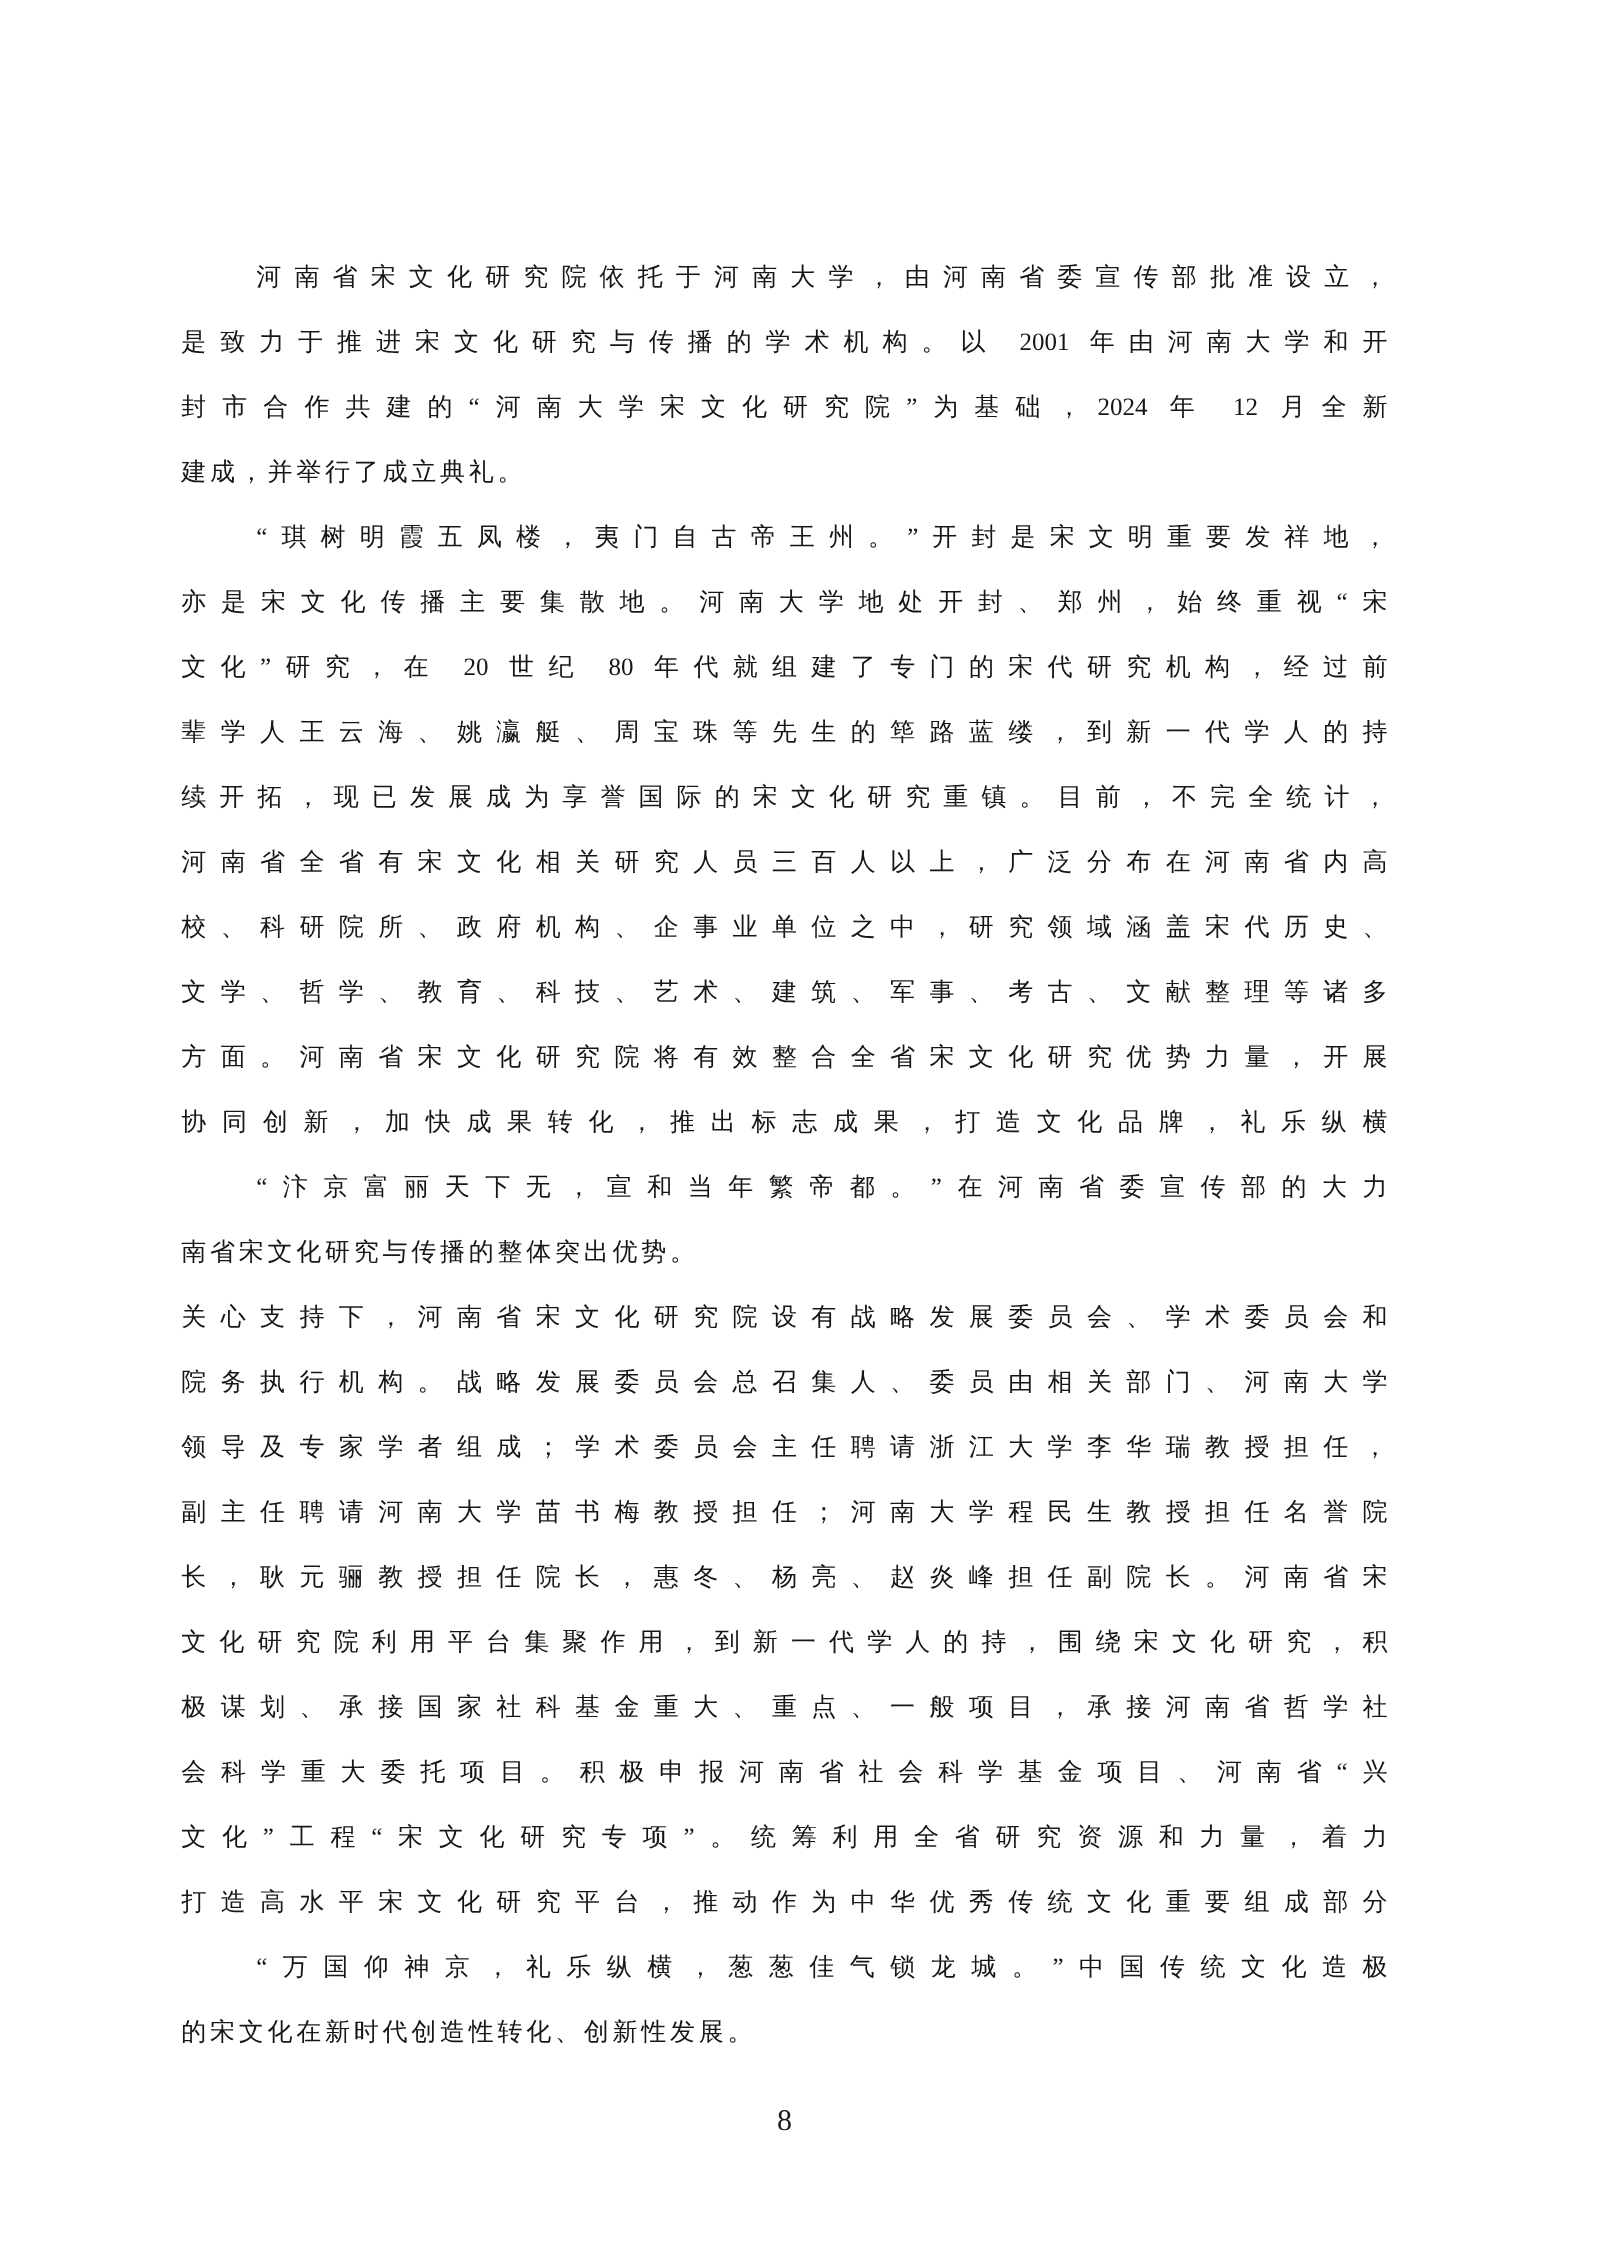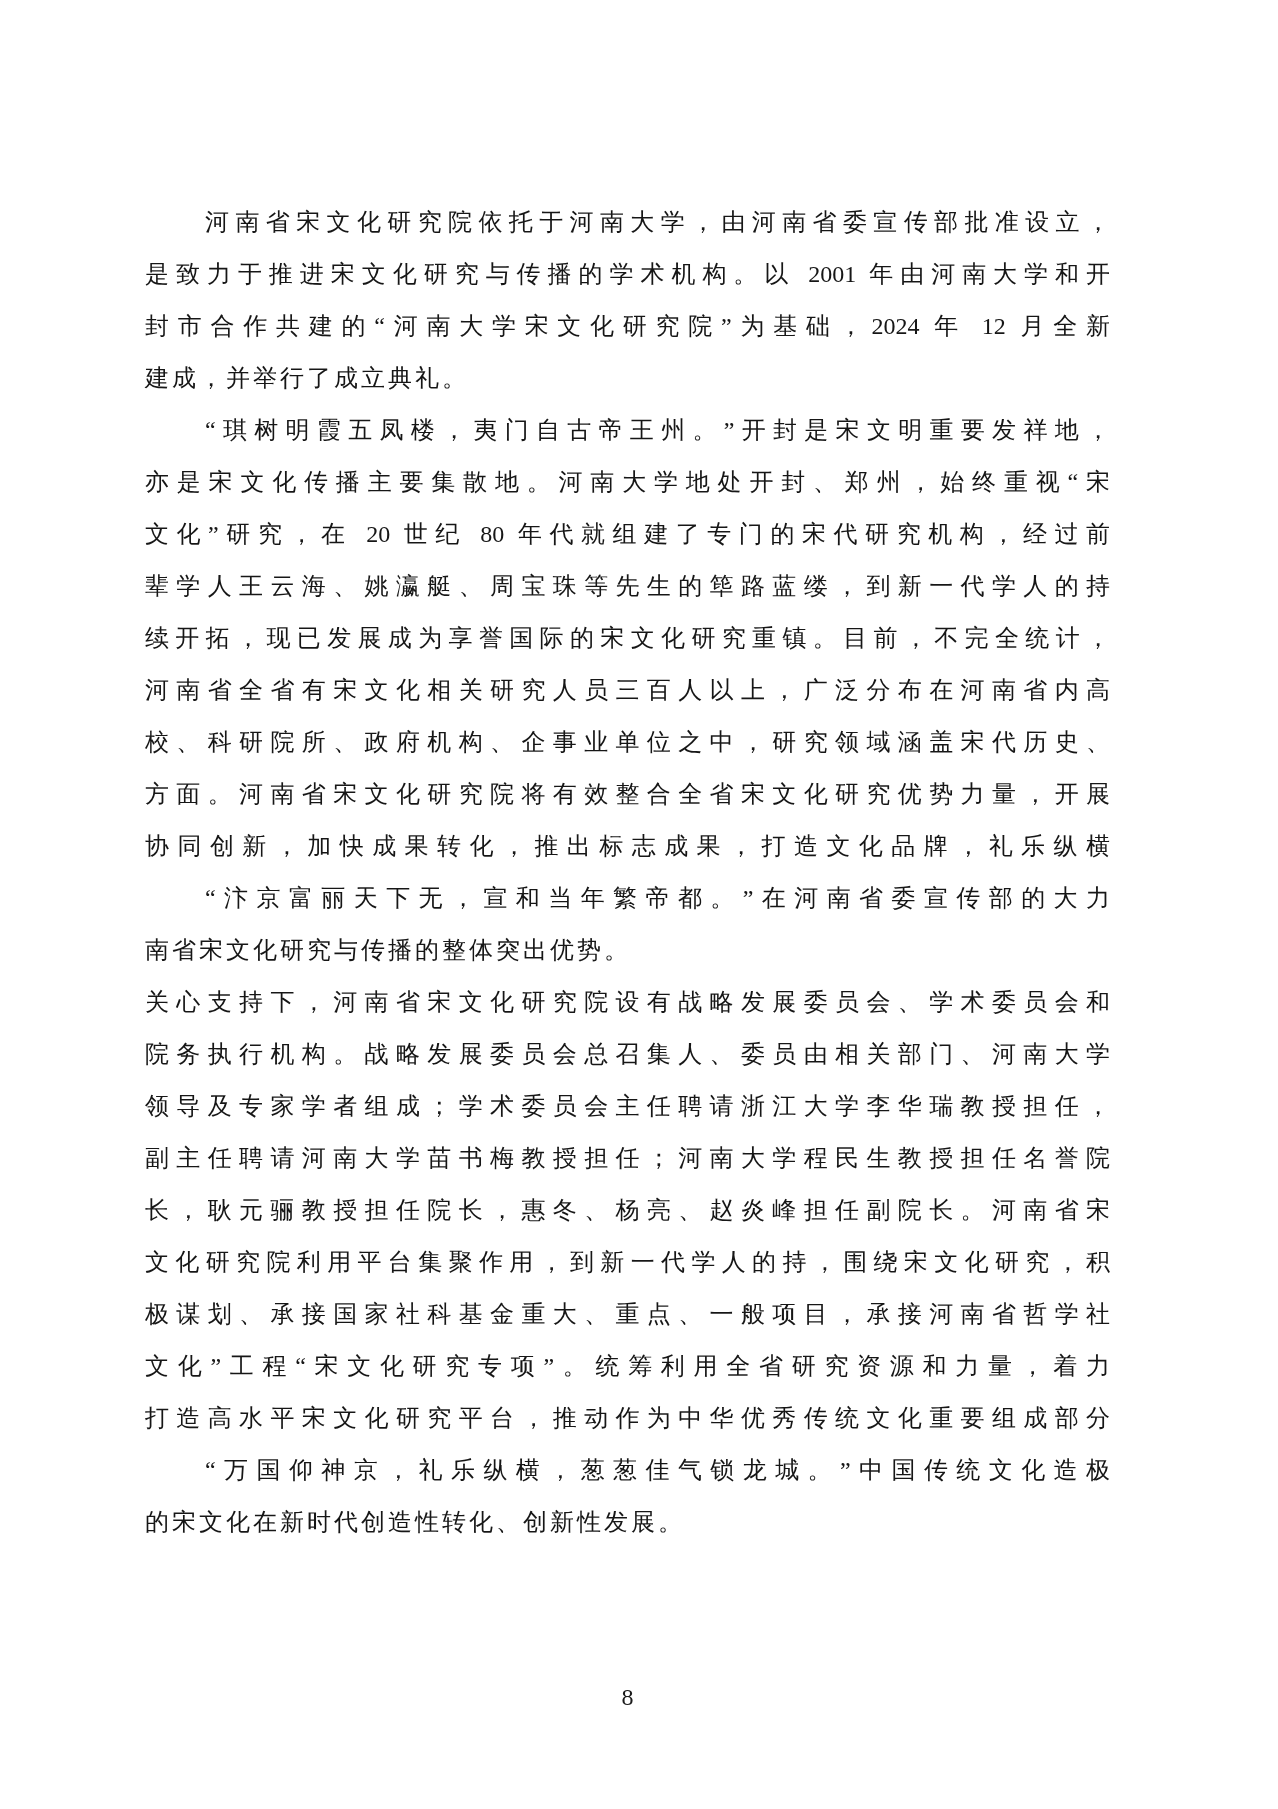--- a/index.html
+++ b/index.html
@@ -16,21 +16,21 @@
     font-family: "Liberation Serif", "DejaVu Serif", serif;
     overflow: hidden;
   }
   .text-block {
     position: absolute;
     left: 145px;
     top: 196px;
     width: 965px;
   }
   .line {
-    font-size: 24px;
+    font-size: 20px;
     line-height: 52px;
     height: 52px;
     letter-spacing: 3px;
     white-space: nowrap;
     text-align: left;
   }
   .line.justify {
     letter-spacing: 0;
     white-space: normal;
     text-align: justify;
@@ -62,31 +62,33 @@
       <div class="line justify">是致力于推进宋文化研究与传播的学术机构。以 2001 年由河南大学和开</div>
       <div class="line justify">封市合作共建的“河南大学宋文化研究院”为基础，2024 年 12 月全新</div>
       <div class="line">建成，并举行了成立典礼。</div>
       <div class="line justify indent">“琪树明霞五凤楼，夷门自古帝王州。”开封是宋文明重要发祥地，</div>
       <div class="line justify">亦是宋文化传播主要集散地。河南大学地处开封、郑州，始终重视“宋</div>
       <div class="line justify">文化”研究，在 20 世纪 80 年代就组建了专门的宋代研究机构，经过前</div>
       <div class="line justify">辈学人王云海、姚瀛艇、周宝珠等先生的筚路蓝缕，到新一代学人的持</div>
       <div class="line justify">续开拓，现已发展成为享誉国际的宋文化研究重镇。目前，不完全统计，</div>
       <div class="line justify">河南省全省有宋文化相关研究人员三百人以上，广泛分布在河南省内高</div>
       <div class="line justify">校、科研院所、政府机构、企事业单位之中，研究领域涵盖宋代历史、</div>
+      <div class="line justify">文学、哲学、教育、科技、艺术、建筑、军事、考古、文献整理等诸多</div>
       <div class="line justify">方面。河南省宋文化研究院将有效整合全省宋文化研究优势力量，开展</div>
       <div class="line justify">协同创新，加快成果转化，推出标志成果，打造文化品牌，礼乐纵横</div>
       <div class="line justify indent">“汴京富丽天下无，宣和当年繁帝都。”在河南省委宣传部的大力</div>
       <div class="line">南省宋文化研究与传播的整体突出优势。</div>
       <div class="line justify">关心支持下，河南省宋文化研究院设有战略发展委员会、学术委员会和</div>
       <div class="line justify">院务执行机构。战略发展委员会总召集人、委员由相关部门、河南大学</div>
       <div class="line justify">领导及专家学者组成；学术委员会主任聘请浙江大学李华瑞教授担任，</div>
       <div class="line justify">副主任聘请河南大学苗书梅教授担任；河南大学程民生教授担任名誉院</div>
       <div class="line justify">长，耿元骊教授担任院长，惠冬、杨亮、赵炎峰担任副院长。河南省宋</div>
       <div class="line justify">文化研究院利用平台集聚作用，到新一代学人的持，围绕宋文化研究，积</div>
       <div class="line justify">极谋划、承接国家社科基金重大、重点、一般项目，承接河南省哲学社</div>
+      <div class="line justify">会科学重大委托项目。积极申报河南省社会科学基金项目、河南省“兴</div>
       <div class="line justify">文化”工程“宋文化研究专项”。统筹利用全省研究资源和力量，着力</div>
       <div class="line justify">打造高水平宋文化研究平台，推动作为中华优秀传统文化重要组成部分</div>
       <div class="line justify indent">“万国仰神京，礼乐纵横，葱葱佳气锁龙城。”中国传统文化造极</div>
       <div class="line">的宋文化在新时代创造性转化、创新性发展。</div>
     </div>
   <div class="footer">
     <span class="page-number">8</span>
   </div>
 </div>
 

